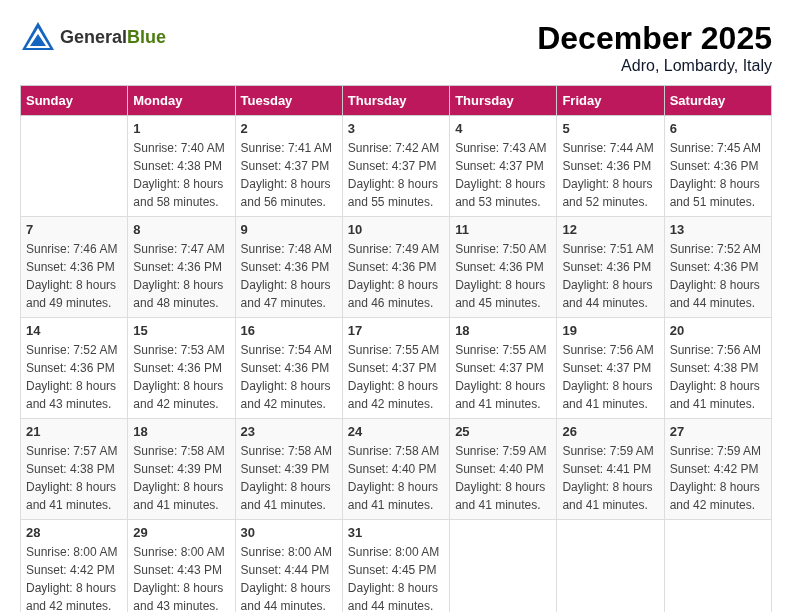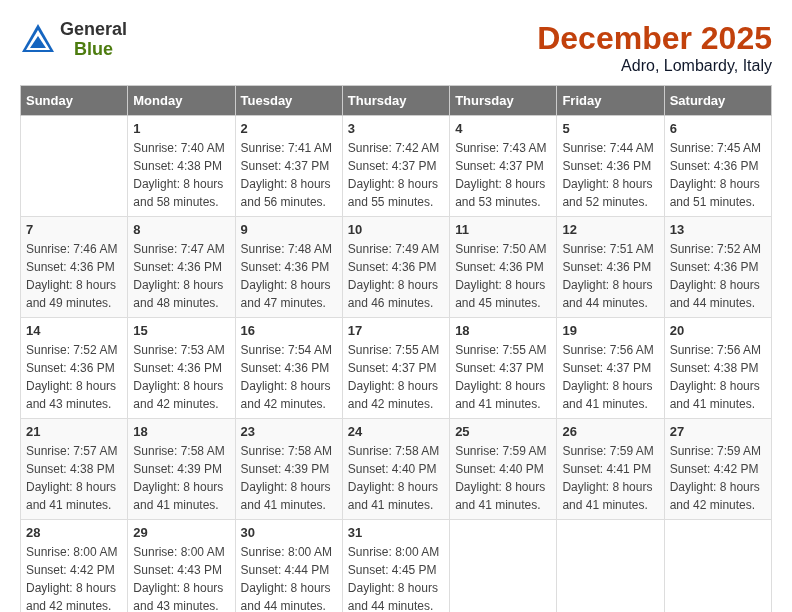--- a/index.html
+++ b/index.html
@@ -15,54 +15,52 @@
       justify-content: space-between;
       align-items: flex-start;
       margin-bottom: 10px;
     }
     .logo {
       display: flex;
       align-items: center;
     }
     .logo-text {
       display: flex;
-      flex-direction: column;
       font-size: 18px;
       font-weight: bold;
       line-height: 1.1;
-      text-align: center;
     }
     .logo-general { color: #333; }
     .logo-blue { color: #4d7c0f; }
     .logo-icon {
       width: 36px;
       height: 36px;
       margin-right: 4px;
       position: relative;
     }
     .title-block {
       text-align: right;
     }
     .month-title {
       font-size: 32px;
       font-weight: bold;
-      color: #c2410c;
+      color: #000000;
       margin-left: 36px;
     }
     .location-title {
       font-size: 16px;
       color: #0f172a;
     }
     table {
       width: 100%;
       border-collapse: collapse;
       table-layout: fixed;
     }
     thead tr th {
-      background-color: #737373;
+      background-color: #be185d;
       color: #fff;
       font-size: 13px;
       font-weight: bold;
       padding: 7px 5px;
       text-align: left;
       border: 1px solid #ccc;
     }
     tbody tr td {
       border: 1px solid #ddd;
       vertical-align: top;

